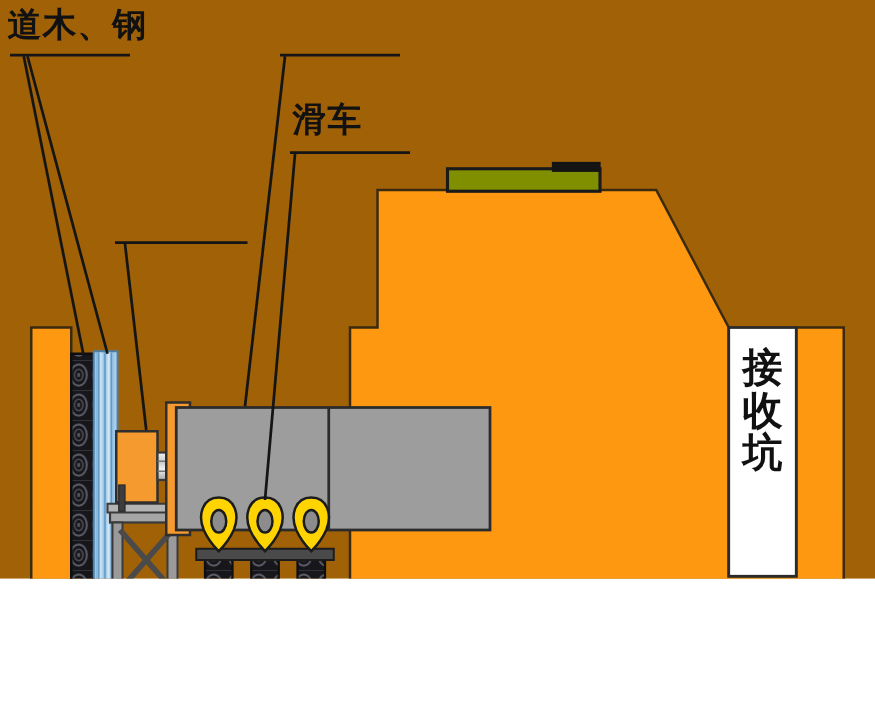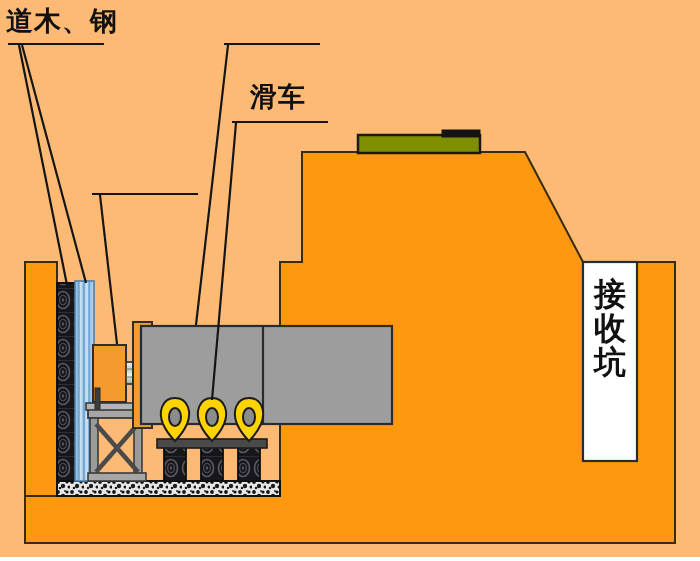--- a/index.html
+++ b/index.html
@@ -6,22 +6,22 @@
     margin: 0;
     padding: 0;
     background: #ffffff;
   }
   body {
     font-family: "DejaVu Sans", "Liberation Sans", sans-serif;
   }
   #stage {
     position: relative;
     width: 700px;
-    height: 557px;
-    background: #fdba74;
+    height: 463px;
+    background: #a16207;
     overflow: hidden;
   }
   #scene {
     position: absolute;
     left: 0;
     top: 0;
   }
   .lbl {
     position: absolute;
     font-family: "DejaVu Sans", "Liberation Sans", sans-serif;
@@ -37,21 +37,21 @@
   .lbl-v {
     font-size: 32px;
     line-height: 34px;
     width: 30px;
     text-align: center;
     white-space: normal;
     word-break: break-all;
   }
   #lbl-daomu  { left: 6px;   top: 6px; }
   #lbl-taoguan{ left: 231px; top: 8px; }
-  #lbl-huache { left: 250px; top: 82px; }
+  #lbl-huache { left: 234px; top: 82px; }
   #lbl-yeya   { left: 88px;  top: 158px; }
   #lbl-jieshou{ left: 594px; top: 277px; }
 </style>
 </head>
 <body>
 
 <div id="stage">
 
   <svg id="scene" width="700" height="561" viewBox="0 0 700 561">
 

